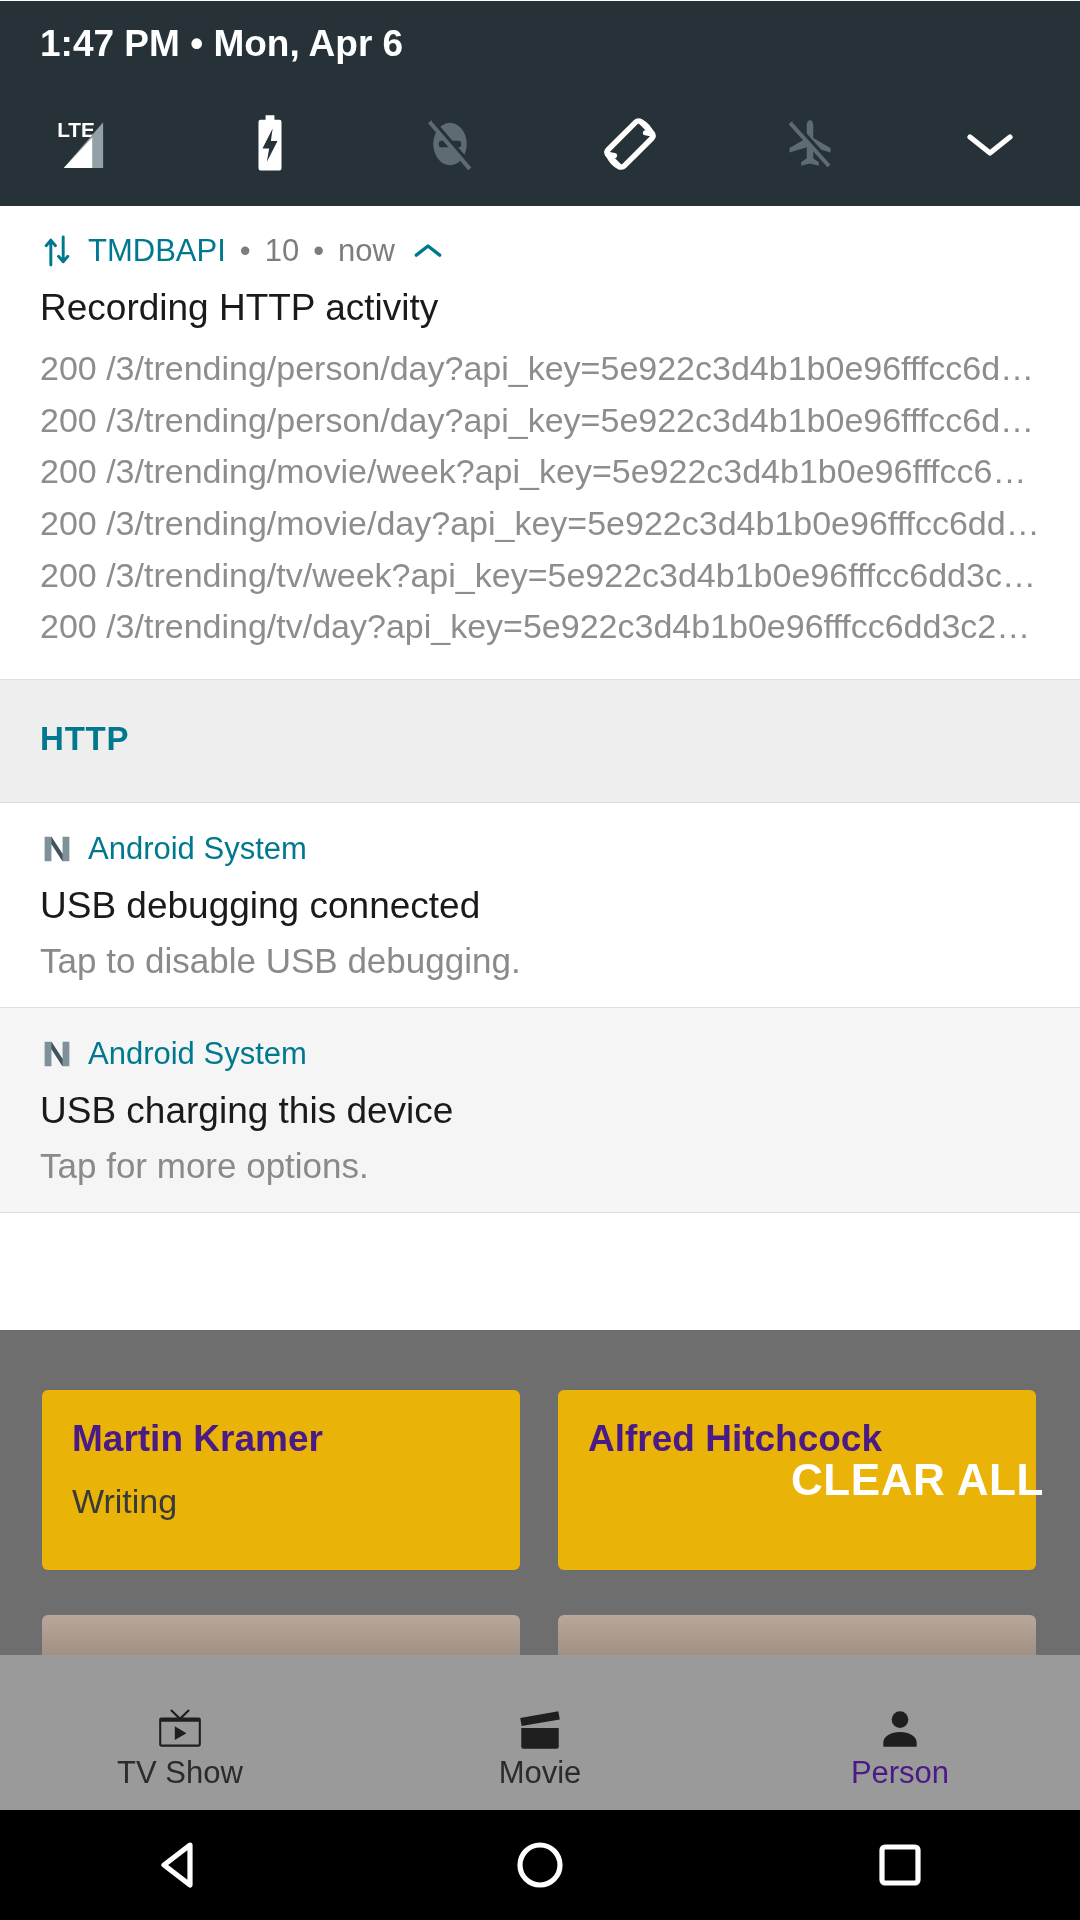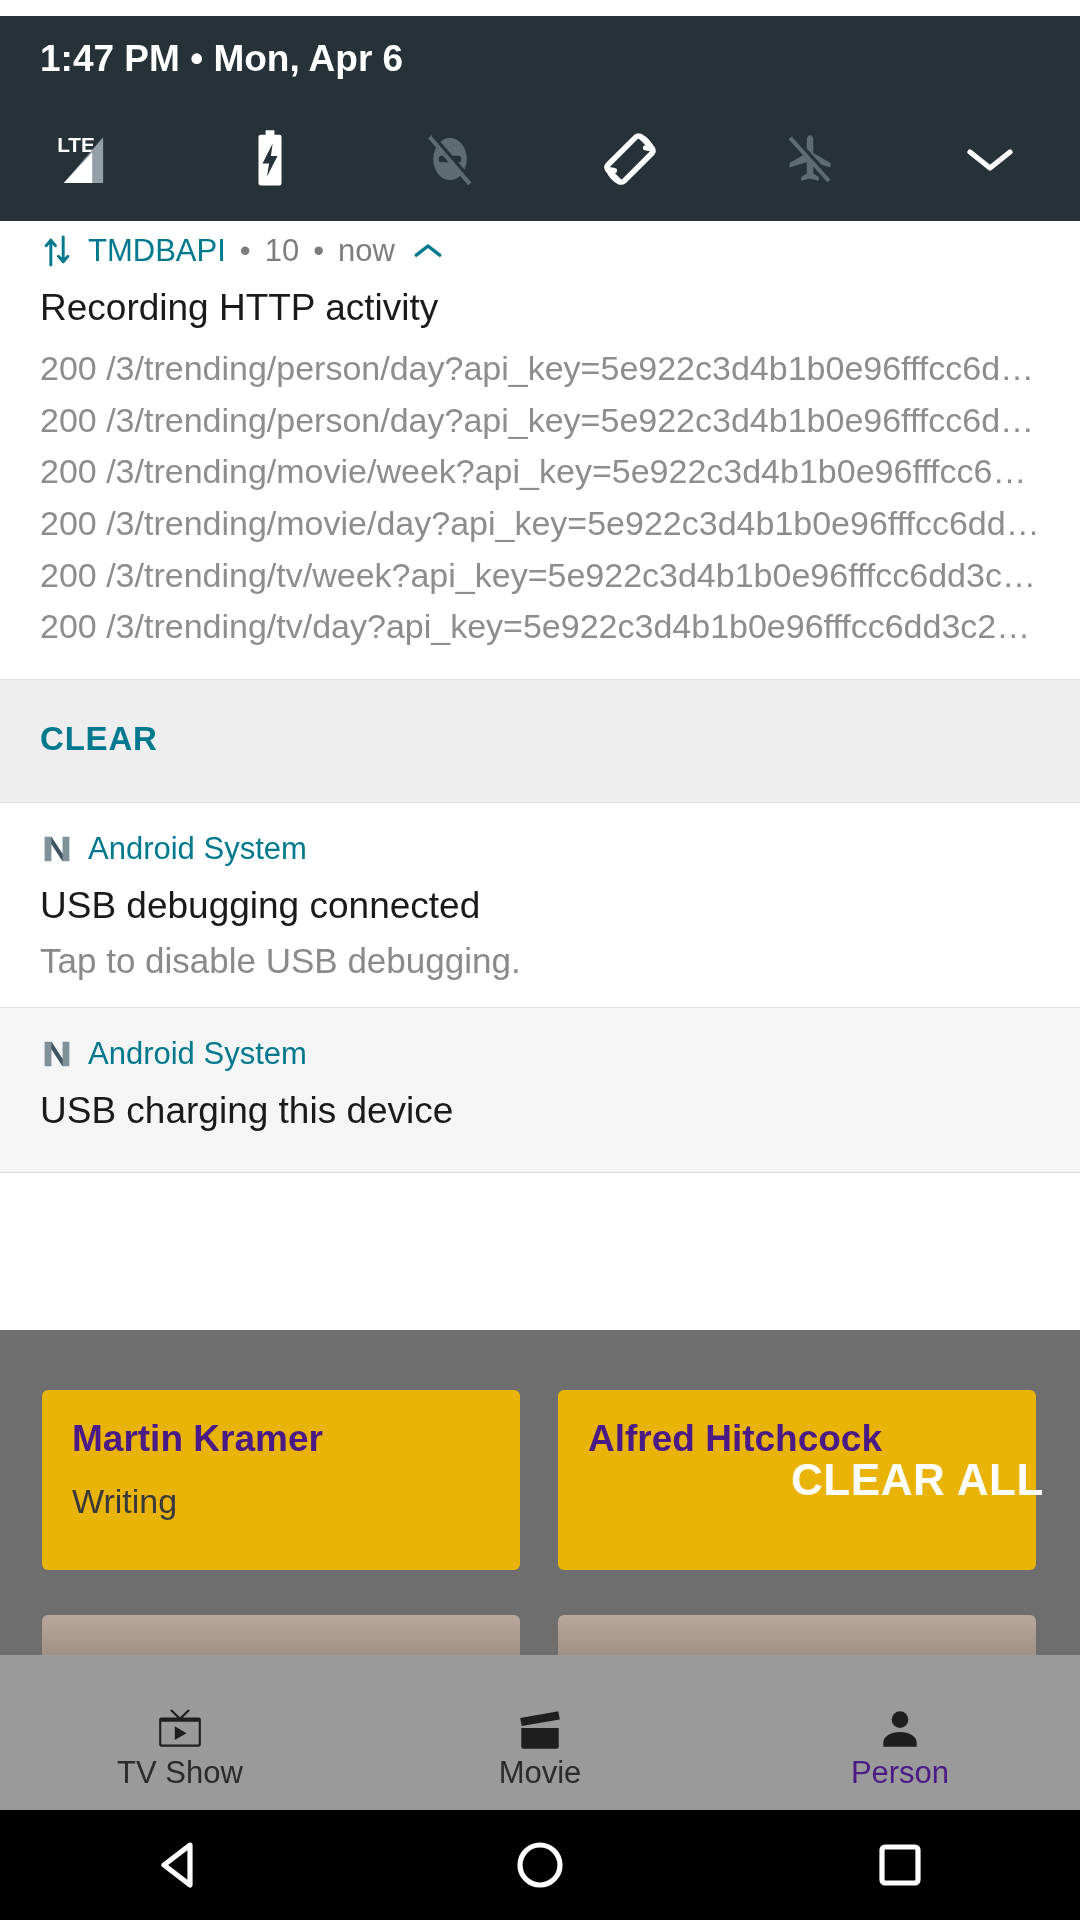--- a/index.html
+++ b/index.html
@@ -65,21 +65,21 @@
   
   .clear-all {
     position:absolute; right:36px; top:1455px;
     font-size:44px; font-weight:bold; color:#ffffff;
     letter-spacing:0.6px;
     z-index:6;
   }
 
   
   .qs-header {
-    position:absolute; left:0; top:16px; width:1080px; height:205px;
+    position:absolute; left:0; top:1px; width:1080px; height:205px;
     background:#263238;
     z-index:10;
   }
   .qs-time {
     position:absolute; left:40px; top:22px;
     font-size:37px; color:#ffffff; font-weight:bold;
     white-space:nowrap;
   }
   .qs-icons {
     position:absolute; left:0; top:95px; width:1080px; height:95px;
@@ -284,21 +284,21 @@
 
     <div class="log-line">200 /3/trending/person/day?api_key=5e922c3d4b1b0e96fffcc6dd3c2dd3f5</div>
     <div class="log-line">200 /3/trending/person/day?api_key=5e922c3d4b1b0e96fffcc6dd3c2dd3f5</div>
     <div class="log-line">200 /3/trending/movie/week?api_key=5e922c3d4b1b0e96fffcc6dd3c2dd3f5</div>
     <div class="log-line">200 /3/trending/movie/day?api_key=5e922c3d4b1b0e96fffcc6dd3c2dd3f5</div>
     <div class="log-line">200 /3/trending/tv/week?api_key=5e922c3d4b1b0e96fffcc6dd3c2dd3f5</div>
     <div class="log-line">200 /3/trending/tv/day?api_key=5e922c3d4b1b0e96fffcc6dd3c2dd3f5</div>
   </div>
 
   <div class="actions">
-    <button class="action-btn">CLEAR</button>
+    <button class="action-btn">HTTP</button>
   </div>
 
   <div class="notif">
     <div class="notif-head">
       <span class="app-ic">
         <svg width="34" height="34" viewBox="0 0 22 22">
           <path d="M3 19V3h4.4l7.2 11.2V3H19v16h-4.4L7.4 7.8V19z" fill="#7e9199"></path>
           <path d="M7.4 3 14.6 14.2V19L7.4 7.8z" fill="#3f5460"></path>
         </svg>
       </span>
@@ -312,20 +312,21 @@
     <div class="notif-head">
       <span class="app-ic">
         <svg width="34" height="34" viewBox="0 0 22 22">
           <path d="M3 19V3h4.4l7.2 11.2V3H19v16h-4.4L7.4 7.8V19z" fill="#7e9199"></path>
           <path d="M7.4 3 14.6 14.2V19L7.4 7.8z" fill="#3f5460"></path>
         </svg>
       </span>
       <span class="notif-app">Android System</span>
     </div>
     <div class="notif-title">USB charging this device</div>
+    <div class="notif-sub">Tap for more options.</div>
   </div>
 
 </div>
 
 <div class="navbar">
   <div class="nav-btn">
     <svg width="52" height="52" viewBox="0 0 26 26">
       <path d="M18 3 L5 13 L18 23 Z" fill="none" stroke="#ffffff" stroke-width="2.6" stroke-linejoin="round"></path>
     </svg>
   </div>

